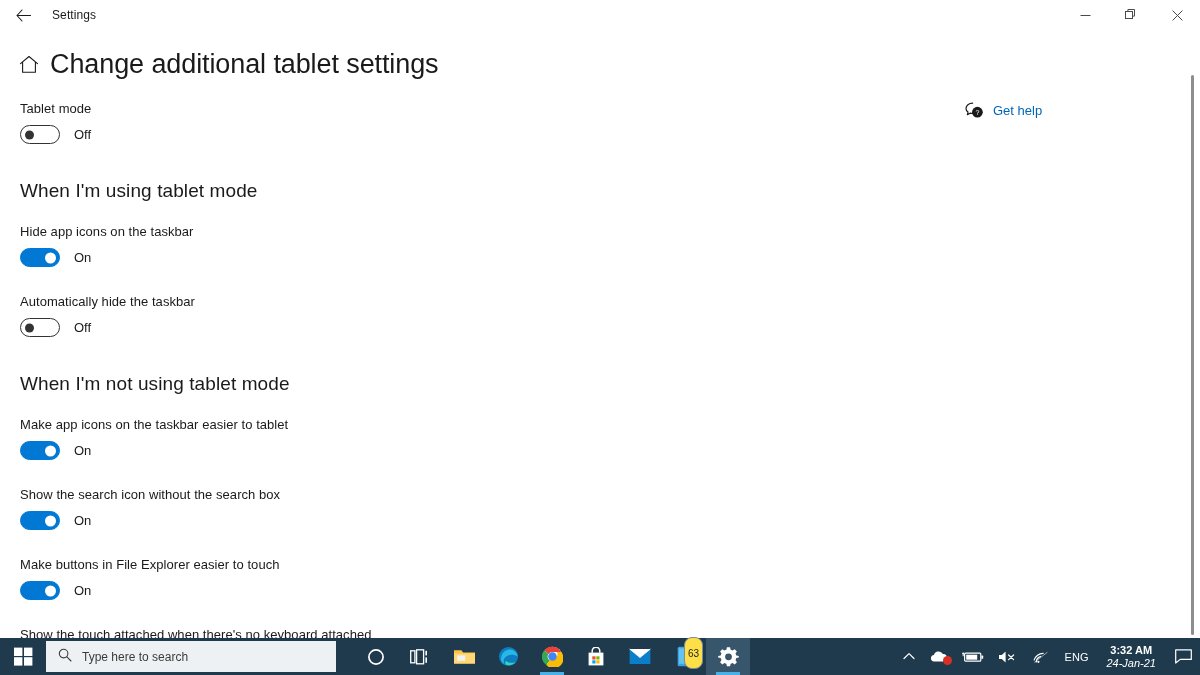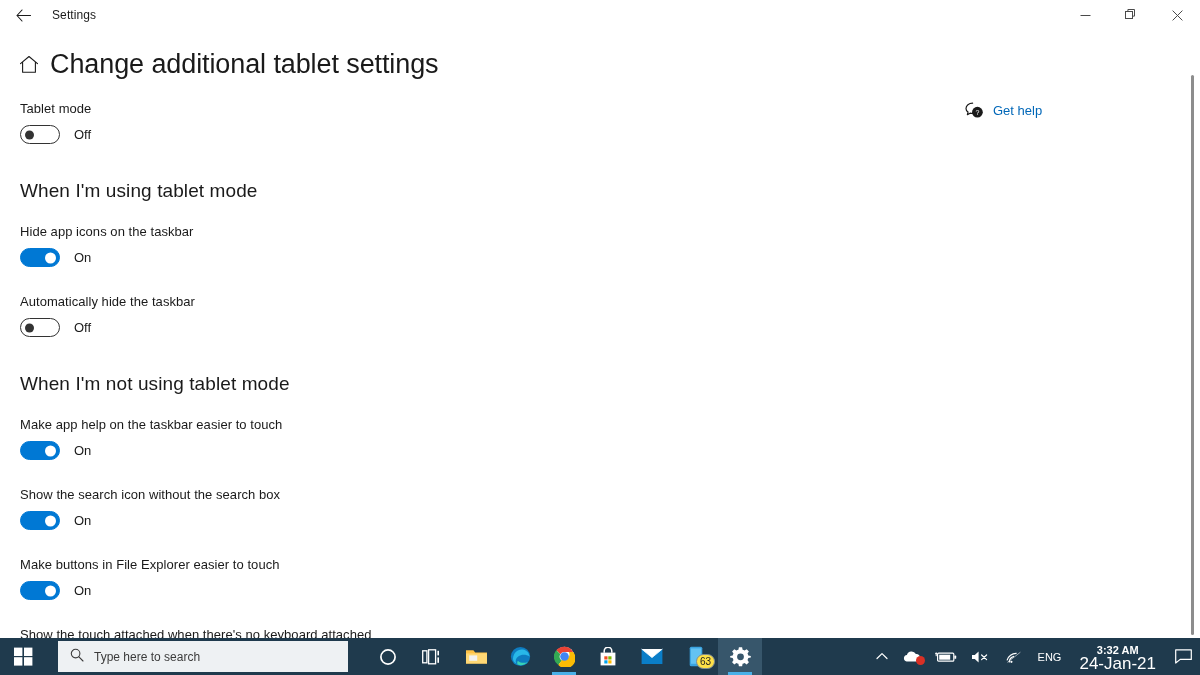--- a/index.html
+++ b/index.html
@@ -219,21 +219,21 @@
     justify-content: center;
   }
   .search-box {
     width: 290px;
     height: 31px;
     background: #eef1f3;
     display: flex;
     align-items: center;
     gap: 10px;
     padding-left: 12px;
-    margin-left: 12px;
+    margin-left: 0;
   }
   .search-placeholder {
     font-size: 12px;
     color: #3b3b3b;
   }
   .tb-icons {
     display: flex;
     align-items: center;
     margin-left: 18px;
     height: 37px;
@@ -253,21 +253,21 @@
     left: 10px;
     right: 10px;
     height: 3px;
     background: #49b0e8;
   }
   .badge {
     position: absolute;
     right: 3px;
     bottom: 6px;
     min-width: 17px;
-    height: 15px;
+    height: 32px;
     padding: 0 3px;
     border-radius: 8px;
     background: #fde047;
     color: #1f1f1f;
     font-size: 10px;
     display: flex;
     align-items: center;
     justify-content: center;
     border: 1px solid #7d8b94;
   }
@@ -297,21 +297,21 @@
   .clock {
     display: flex;
     flex-direction: column;
     align-items: center;
     justify-content: center;
     padding: 0 10px;
     height: 37px;
     line-height: 13px;
   }
   .clock-time { font-size: 11px; color: #ffffff; font-weight: bold; }
-  .clock-date { font-size: 17px; color: #ffffff; }
+  .clock-date { font-size: 11px; color: #ffffff; font-style: italic; }
   .action-center {
     width: 34px;
     height: 37px;
     display: flex;
     align-items: center;
     justify-content: center;
   }
   .tray-dot {
     position: absolute;
     right: 3px;
@@ -408,21 +408,21 @@
           </div>
           <span class="toggle-state">Off</span>
         </div>
       </div>
     </div>
 
     <div class="block">
       <div class="section-heading" style="margin-bottom:21px;">When I'm not using tablet mode</div>
 
       <div style="margin-bottom:26px;">
-        <div class="setting-label">Make app help on the taskbar easier to touch</div>
+        <div class="setting-label">Make app icons on the taskbar easier to tablet</div>
         <div class="toggle-row">
           <div class="toggle on">
             <span class="knob"></span>
           </div>
           <span class="toggle-state">On</span>
         </div>
       </div>
 
       <div style="margin-bottom:26px;">
         <div class="setting-label">Show the search icon without the search box</div>

